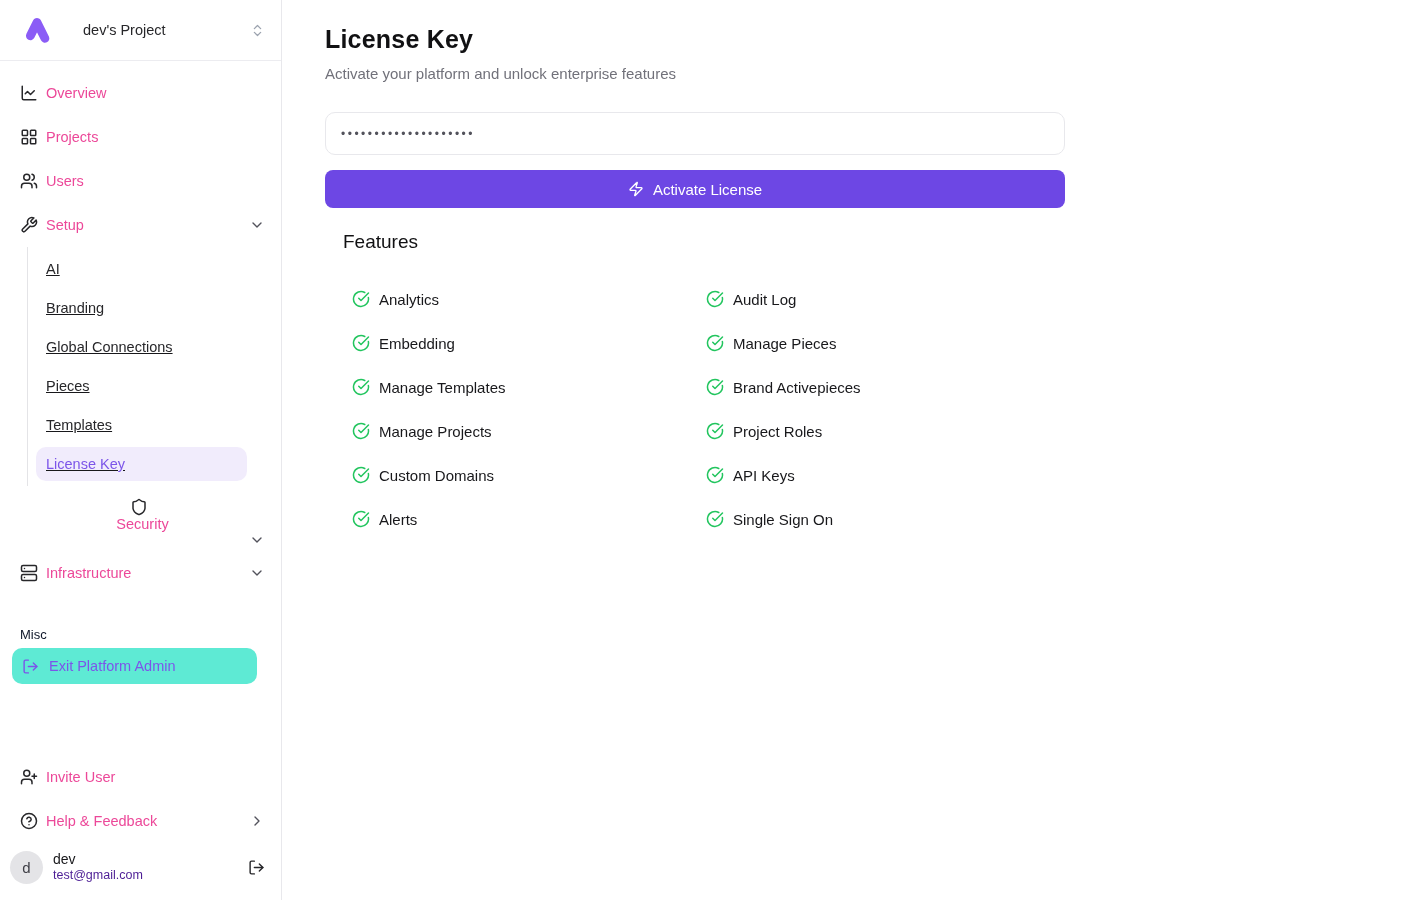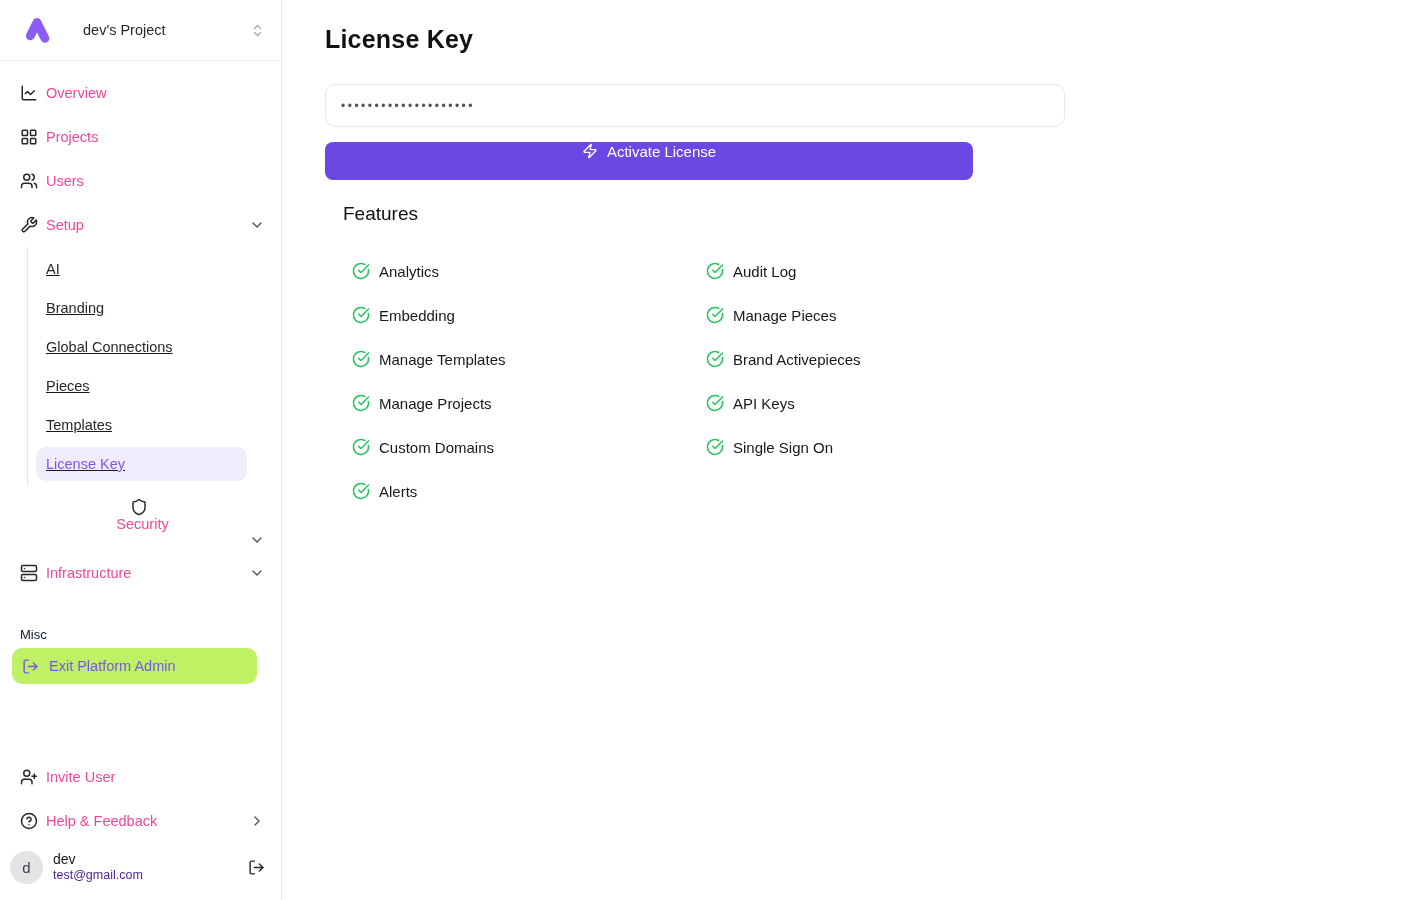--- a/index.html
+++ b/index.html
@@ -54,21 +54,21 @@
     background:#f1ecfc; color:#7c55e9;
     height:34px; margin-top:3px; margin-bottom:3px;
   }
 
   .section-gap { margin-top:12px;flex-direction:column; }
   .section-gap2 { margin-top:9px; }
 
   .misc-label { margin:32px 0 2px 20px; font-size:13px; color:#0f172a; }
   .exit-item {
     margin:6px 24px 0 12px; height:36px; border-radius:10px;
-    background:#bef264; color:#7c55e9;
+    background:#5eead4; color:#7c55e9;
     display:flex; align-items:center; padding:0 8px;
     font-size:14.5px; cursor:pointer;
   }
   .exit-item .nicon { width:17px; height:17px; margin:0 10px 0 2px; }
 
   .sb-bottom { margin-top:auto; padding-bottom:8px; }
   .user-row { display:flex; align-items:center; padding:8px 16px 8px 10px; cursor:pointer; }
   .avatar {
     width:33px; height:33px; border-radius:50%;
     background:#e4e4e7; color:#3f3f46;
@@ -85,24 +85,24 @@
   .page-title { font-size:25px; font-weight:700; margin:0; letter-spacing:.2px; color:#111113; }
   .page-subtitle { margin-top:11px; font-size:15px; color:#71717a; }
 
   .license-input {
     display:block; width:740px; height:43px; margin-top:30px;
     border:1px solid #e8e8ec; border-radius:10px;
     padding:0 15px; font-size:12px; letter-spacing:2.5px; color:#52525b;
     font-family:"Liberation Sans", sans-serif; outline:none;
   }
   .activate-btn {
-    width:648px; height:38px; margin-top:15px;
+    width:740px; height:38px; margin-top:15px;
     background:#6d47e4; border:none; border-radius:8px;
     color:#fff; font-size:15px;
-    display:flex; align-items:flex-start; justify-content:center; gap:9px;
+    display:flex; align-items:center; justify-content:center; gap:9px;
     cursor:pointer; font-family:"Liberation Sans", sans-serif;
   }
 
   .features { margin-top:23px; padding-left:18px; }
   .features-title { font-size:19px; font-weight:400; margin:0; color:#111113; }
   .feature-cols { display:flex; margin-top:36px; padding-left:9px; }
   .feature-col { display:flex; flex-direction:column; gap:24px; width:354px; }
   .feature {
     display:flex; align-items:center; gap:9px;
     font-size:15px; color:#18181b; height:20px;
@@ -290,20 +290,21 @@
           </svg>
       </span>
     </div>
 
   </div>
 </aside>
 
 <main class="main">
 
   <h1 class="page-title">License Key</h1>
+  <div class="page-subtitle">Activate your platform and unlock enterprise features</div>
 
   <input class="license-input" type="text" value="••••••••••••••••••••" style="">
 
   <button class="activate-btn">
     <span>
       <svg width="16" height="16" viewBox="0 0 24 24" fill="none" stroke="#ffffff" stroke-width="2" stroke-linecap="round" stroke-linejoin="round">
           <path d="M4 14a1 1 0 0 1-.78-1.63l9.9-10.2a.5.5 0 0 1 .86.46l-1.92 6.02A1 1 0 0 0 13 10h7a1 1 0 0 1 .78 1.63l-9.9 10.2a.5.5 0 0 1-.86-.46l1.92-6.02A1 1 0 0 0 11 14z"></path>
         </svg>
     </span>
     <span>Activate License</span>
@@ -399,20 +400,29 @@
             </span>
           <span>Brand Activepieces</span>
         </div>
         <div class="feature">
           <span class="check">
               <svg width="18" height="18" viewBox="0 0 24 24" fill="none" stroke="currentColor" stroke-width="2" stroke-linecap="round" stroke-linejoin="round">
                 <path d="M21.801 10A10 10 0 1 1 17 3.335"></path>
                 <path d="m9 11 3 3L22 4"></path>
               </svg>
             </span>
+          <span>Project Roles</span>
+        </div>
+        <div class="feature">
+          <span class="check">
+              <svg width="18" height="18" viewBox="0 0 24 24" fill="none" stroke="currentColor" stroke-width="2" stroke-linecap="round" stroke-linejoin="round">
+                <path d="M21.801 10A10 10 0 1 1 17 3.335"></path>
+                <path d="m9 11 3 3L22 4"></path>
+              </svg>
+            </span>
           <span>API Keys</span>
         </div>
         <div class="feature">
           <span class="check">
               <svg width="18" height="18" viewBox="0 0 24 24" fill="none" stroke="currentColor" stroke-width="2" stroke-linecap="round" stroke-linejoin="round">
                 <path d="M21.801 10A10 10 0 1 1 17 3.335"></path>
                 <path d="m9 11 3 3L22 4"></path>
               </svg>
             </span>
           <span>Single Sign On</span>

